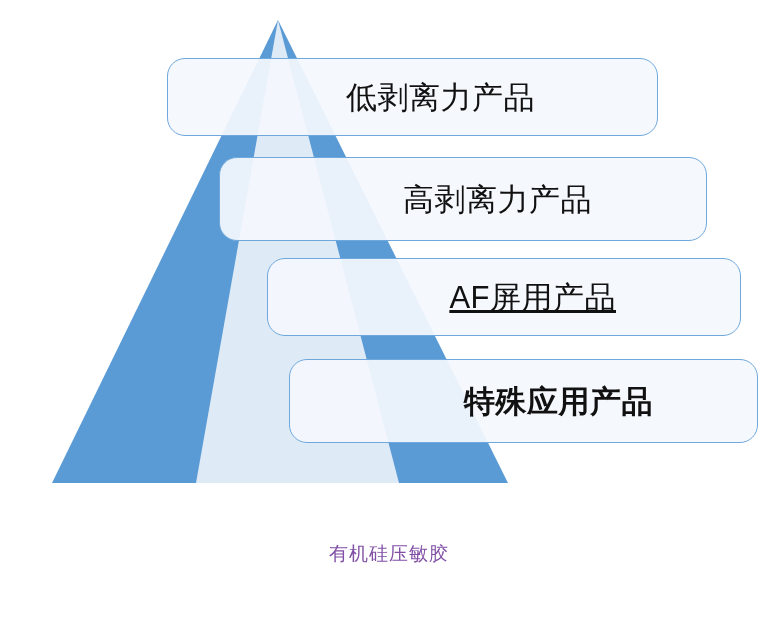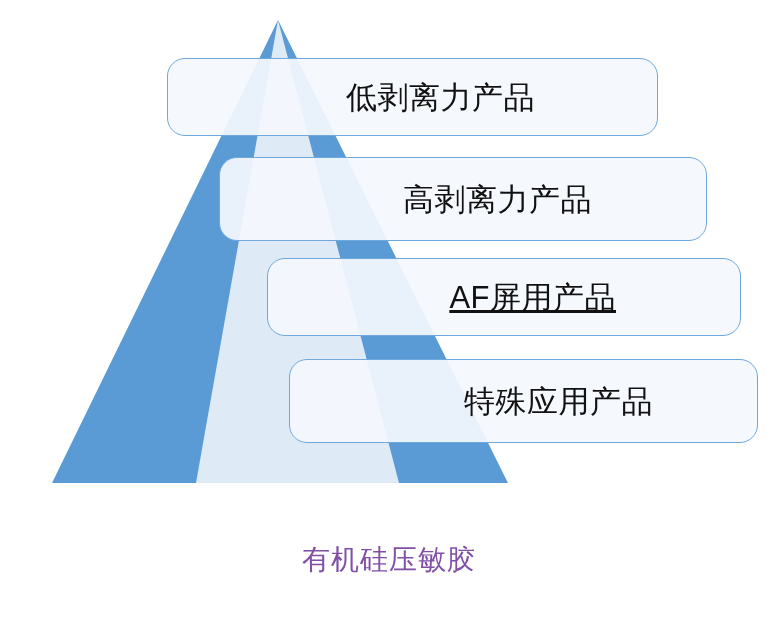--- a/index.html
+++ b/index.html
@@ -65,21 +65,21 @@
   
   #caption {
     position: absolute;
     left: 0;
     top: 543px;
     width: 778px;
     text-align: center;
   }
   #caption-text {
     font-family: Liberation Sans, sans-serif;
-    font-size: 28px;
+    font-size: 19px;
     line-height: 1.2;
     color: #8150A6;
     letter-spacing: 1px;
   }
 </style>
 </head>
 <body>
 
 <div id="stage">
 
@@ -95,21 +95,21 @@
   </div>
 
   <div class="level-box" id="level-box-1" style="border-color: rgb(111, 168, 220);">
     <span class="level-label">高剥离力产品</span>
   </div>
 
   <div class="level-box" id="level-box-2" style="border-color: rgb(111, 168, 220);">
     <span class="level-label">AF屏用产品</span>
   </div>
 
-  <div class="level-box" id="level-box-3" style="border-color: rgb(111, 168, 220);">
+  <div class="level-box" id="level-box-3" style="border-color: rgb(111, 168, 220); font-weight: bold;">
     <span class="level-label">特殊应用产品</span>
   </div>
 
   <div id="caption">
     <span id="caption-text" style="color: rgb(129, 80, 166);">有机硅压敏胶</span>
   </div>
 
 </div>
 
 </body></html>

